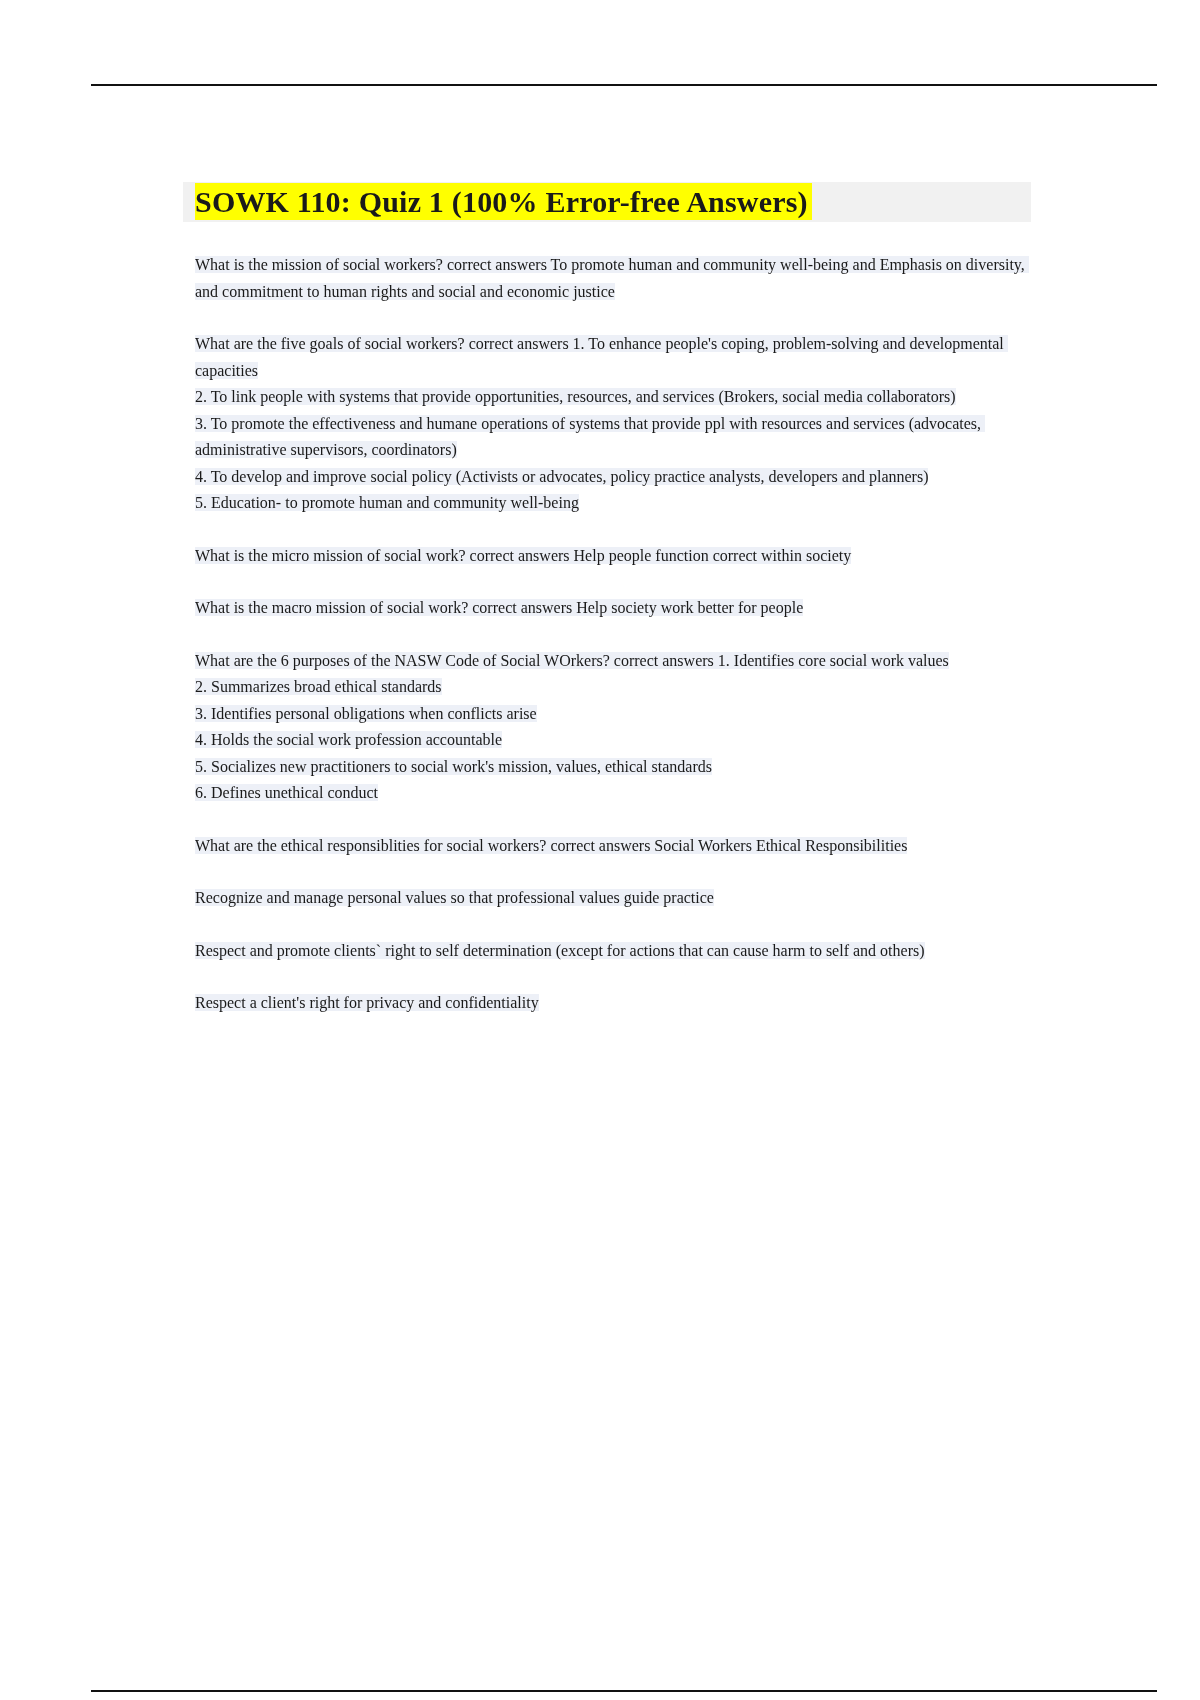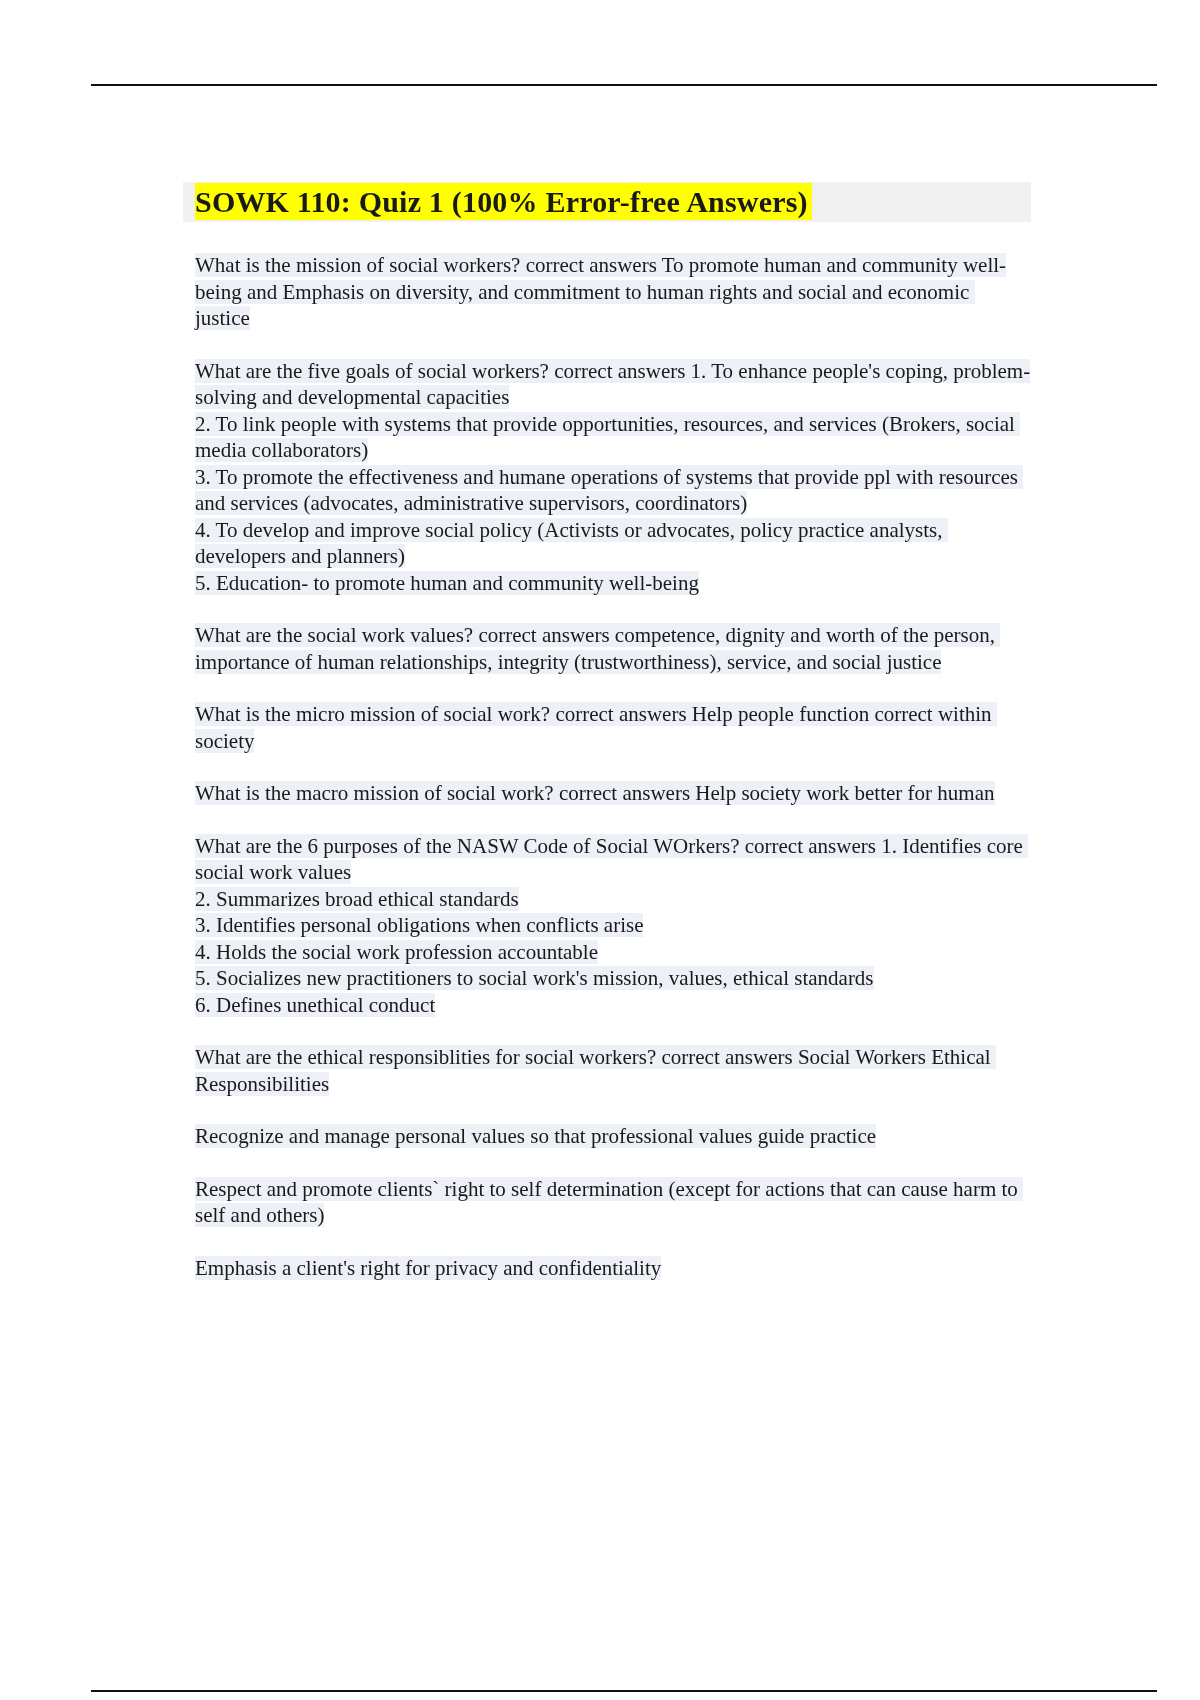--- a/index.html
+++ b/index.html
@@ -40,21 +40,21 @@
     font-weight: bold;
     line-height: 40px;
     margin-bottom: 30px;
     letter-spacing: 0.2px;
   }
   h1.title-row .title-hl {
     background: var(--title-highlight);
     padding: 2px 4px 2px 0;
   }
   p.para {
-    font-size: 21px;
+    font-size: 16px;
     line-height: 26.5px;
     margin-bottom: 26px;
   }
   p.para .hl {
     background: var(--line-highlight);
     white-space: pre-wrap;
     box-decoration-break: clone;
     -webkit-box-decoration-break: clone;
   }
 </style>
@@ -65,28 +65,27 @@
 
 <div class="content">
   <h1 class="title-row"><span class="title-hl">SOWK 110: Quiz 1 (100% Error-free Answers)</span></h1>
 
   <p class="para"><span class="hl">What is the mission of social workers? correct answers To promote human and community well-being and Emphasis on diversity, and commitment to human rights and social and economic justice</span></p>
   <p class="para"><span class="hl">What are the five goals of social workers? correct answers 1. To enhance people's coping, problem-solving and developmental capacities
 2. To link people with systems that provide opportunities, resources, and services (Brokers, social media collaborators)
 3. To promote the effectiveness and humane operations of systems that provide ppl with resources and services (advocates, administrative supervisors, coordinators)
 4. To develop and improve social policy (Activists or advocates, policy practice analysts, developers and planners)
 5. Education- to promote human and community well-being</span></p>
-  <p class="para"><span class="hl">What are the social work values? correct answers competence, dignity and worth of the person, importance of human relationships, integrity (trustworthiness), service, and social justice</span></p>
   <p class="para"><span class="hl">What is the micro mission of social work? correct answers Help people function correct within society</span></p>
-  <p class="para"><span class="hl">What is the macro mission of social work? correct answers Help society work better for human</span></p>
+  <p class="para"><span class="hl">What is the macro mission of social work? correct answers Help society work better for people</span></p>
   <p class="para"><span class="hl">What are the 6 purposes of the NASW Code of Social WOrkers? correct answers 1. Identifies core social work values
 2. Summarizes broad ethical standards
 3. Identifies personal obligations when conflicts arise
 4. Holds the social work profession accountable
 5. Socializes new practitioners to social work's mission, values, ethical standards
 6. Defines unethical conduct</span></p>
   <p class="para"><span class="hl">What are the ethical responsiblities for social workers? correct answers Social Workers Ethical Responsibilities</span></p>
   <p class="para"><span class="hl">Recognize and manage personal values so that professional values guide practice</span></p>
   <p class="para"><span class="hl">Respect and promote clientsˋ right to self determination (except for actions that can cause harm to self and others)</span></p>
-  <p class="para"><span class="hl">Emphasis a client's right for privacy and confidentiality</span></p>
+  <p class="para"><span class="hl">Respect a client's right for privacy and confidentiality</span></p>
 </div>
 
 <hr class="rule bottom">
 
 </body></html>

